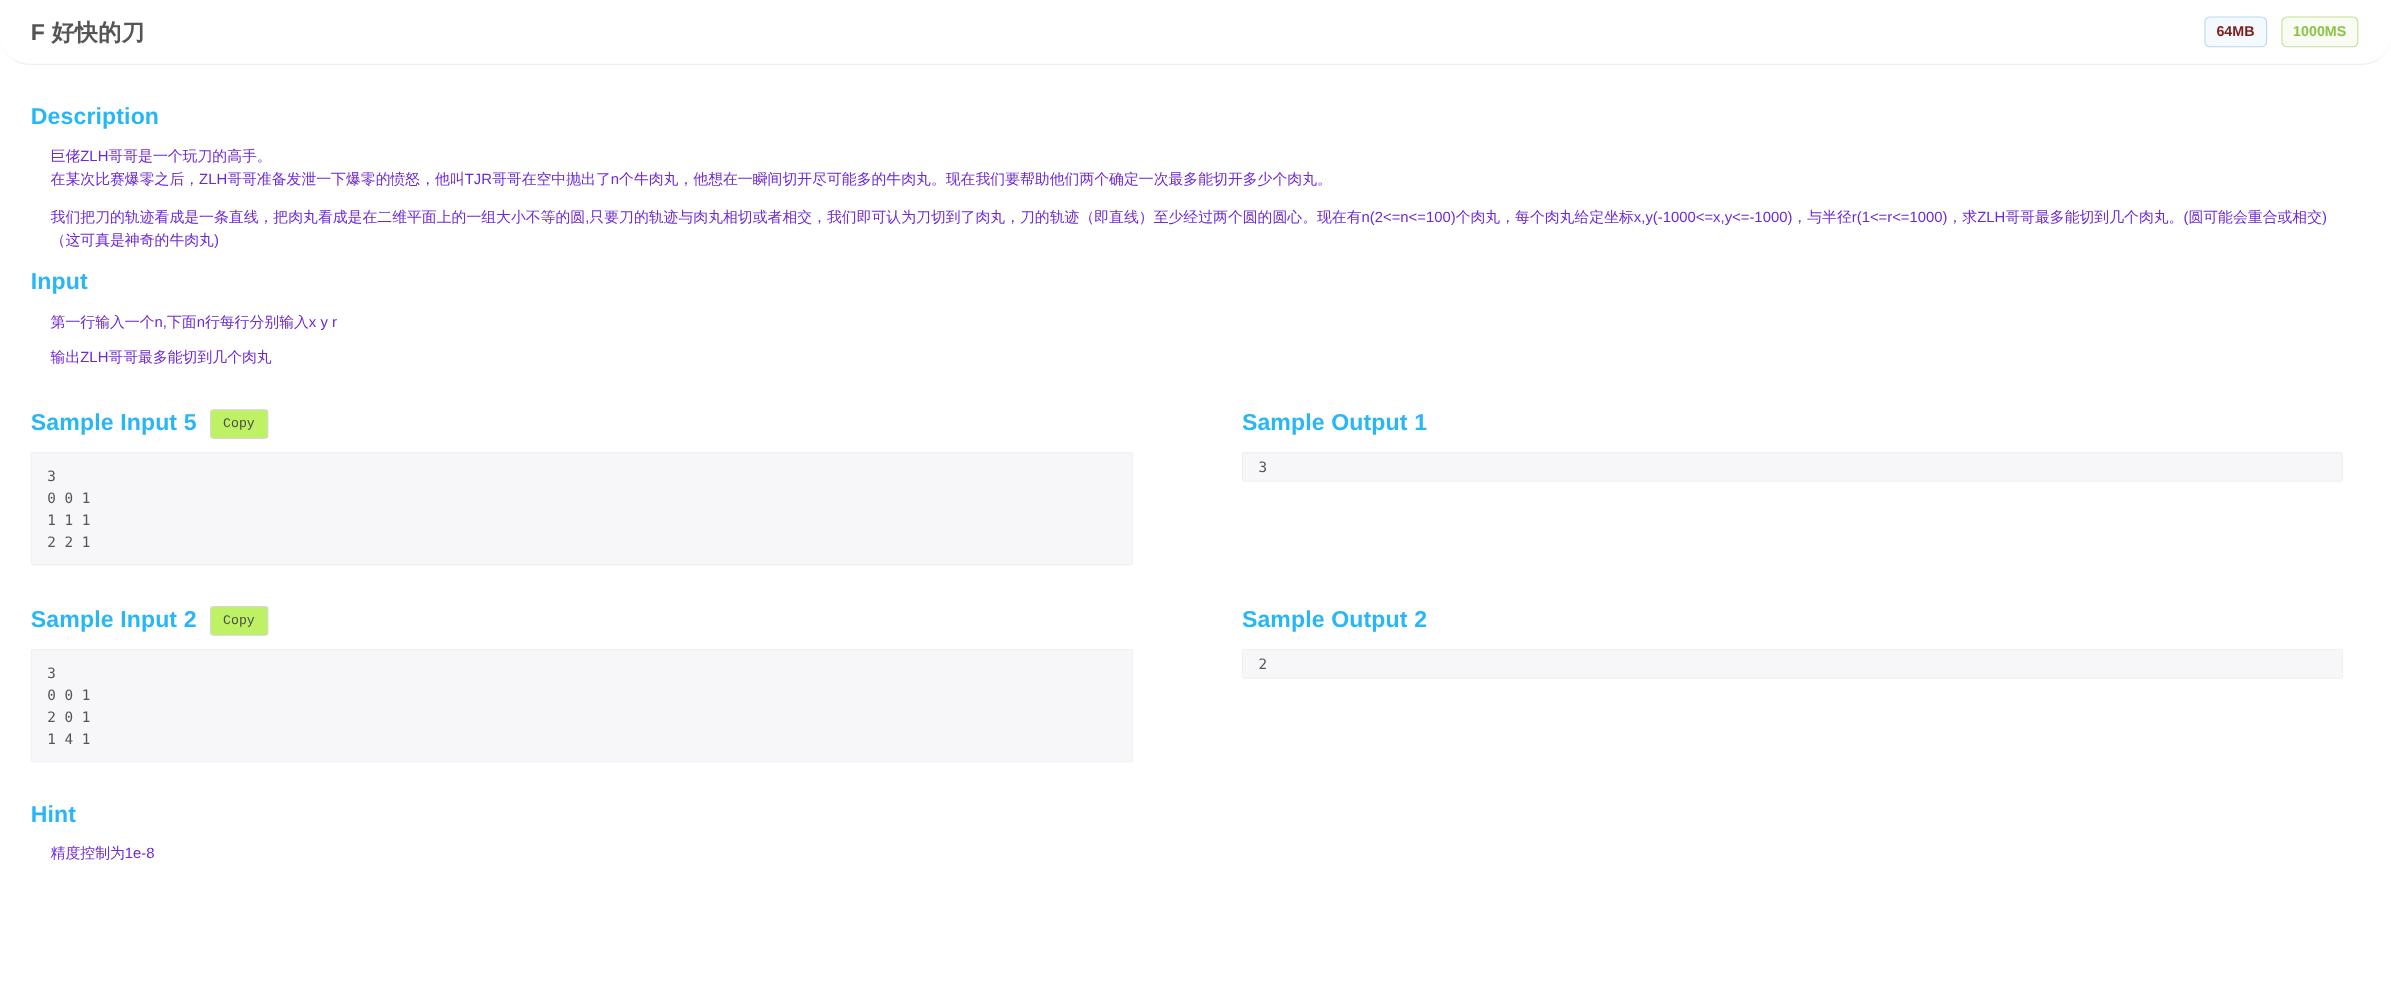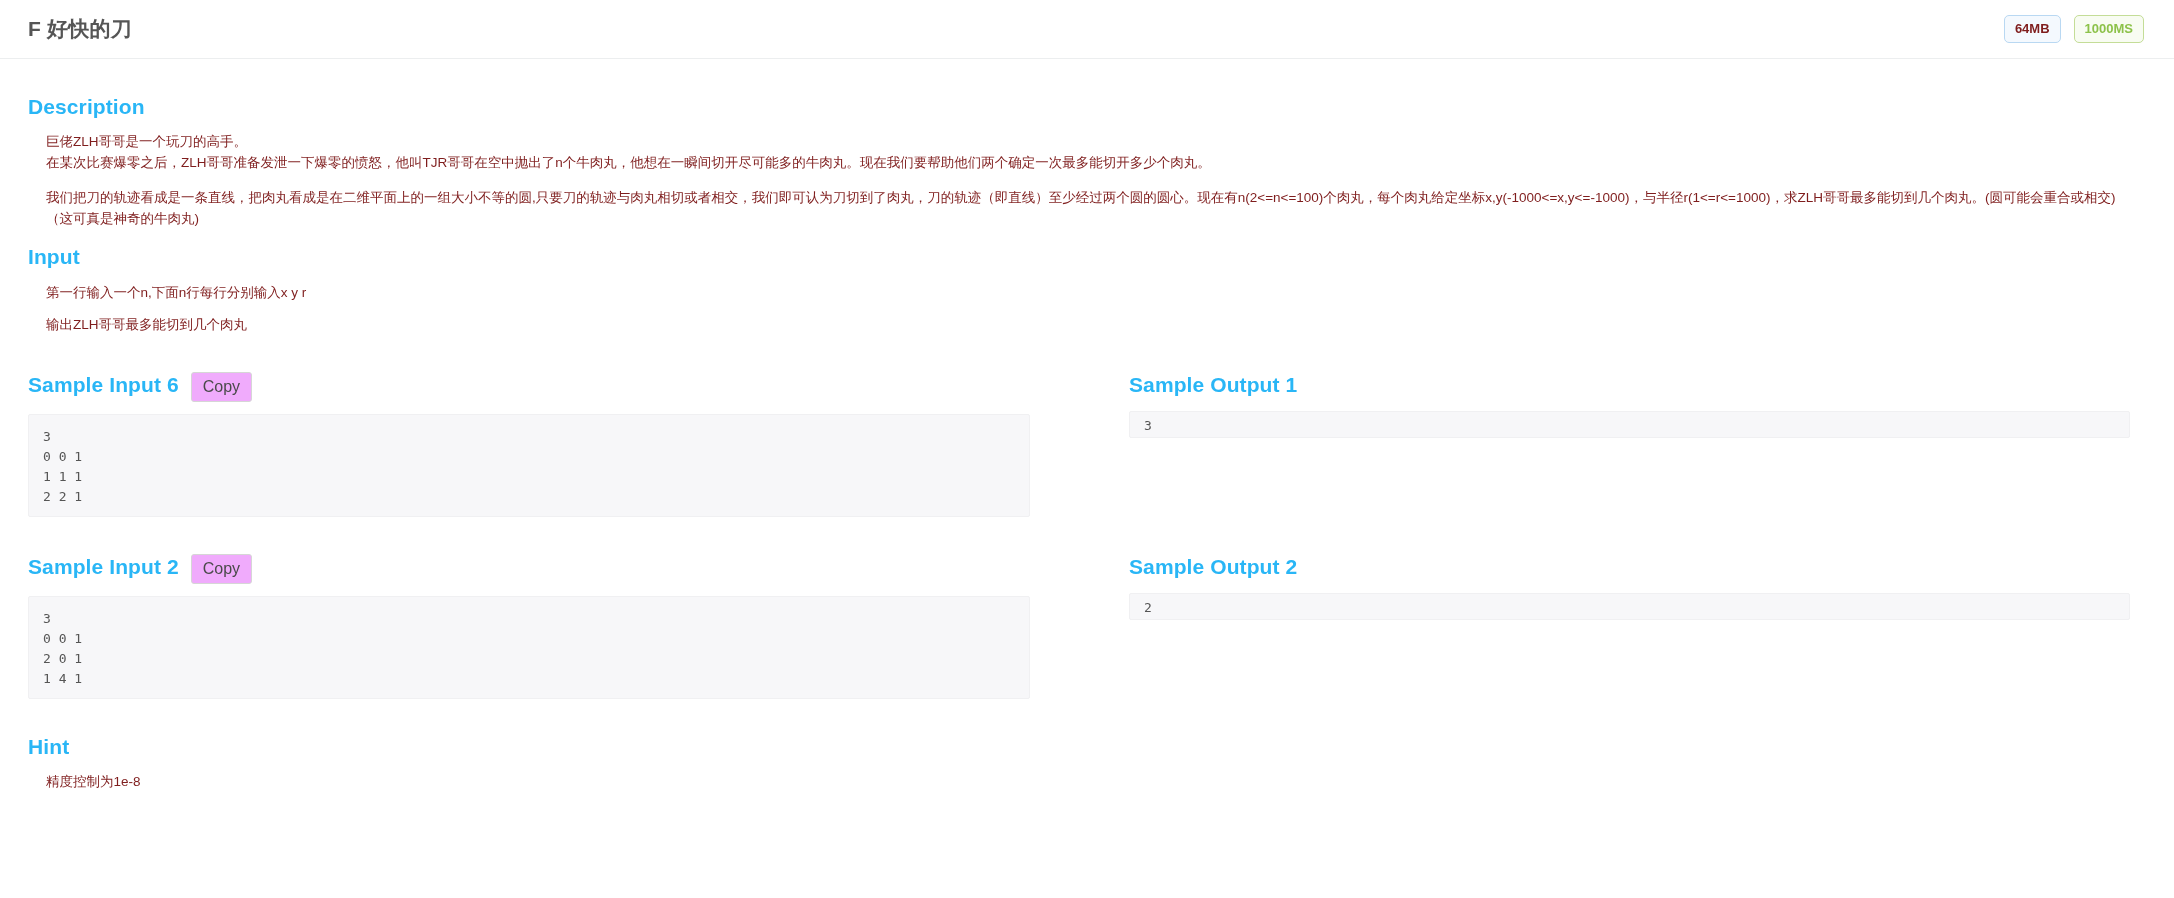--- a/index.html
+++ b/index.html
@@ -18,20 +18,21 @@
 
   
   .page-header {
     position: relative;
     height: 59px;
     border-bottom: 1px solid #eceeef;
     padding: 0 28px;
     display: flex;
     align-items: center;
     justify-content: space-between;
+    border-radius: 27px;
   }
   .problem-title {
     font-size: 21px;
     font-weight: bold;
     color: #555555;
     letter-spacing: 0.2px;
     white-space: nowrap;
   }
   .badges {
     display: flex;
@@ -68,32 +69,32 @@
     font-weight: bold;
     margin: 14px 0 0 0;
     letter-spacing: 0.1px;
     line-height: 1.3;
     display: flex;
     gap: 12px;
   }
   .section-body {
     font-size: 13.5px;
     line-height: 21px;
-    color: #7f1d1d;
+    color: #6d28d9;
     padding: 0 0 0 18px;
     margin: 11px 0 0 0;
   }
   .section-body p { margin: 0 0 14px 0; }
   .section-body p:last-child { margin-bottom: 0; }
 
   .copy-button {
-    font-family: Liberation Sans, sans-serif;
-    font-size: 16px;
+    font-family: Liberation Mono, monospace;
+    font-size: 12px;
     color: #4a4a4a;
-    background: #f0abfc;
+    background: #bef264;
     border: 1px solid #d6d6d6;
     border-radius: 3px;
     padding: 4px 11px 5px;
     line-height: 1.2;
     cursor: pointer;
     position: relative;
     top: 1px;
   }
 
   
@@ -163,21 +164,21 @@
     <p>第一行输入一个n,下面n行每行分别输入x y r</p>
   </div>
 
   <div class="section-body">
     <p>输出ZLH哥哥最多能切到几个肉丸</p>
   </div>
 
   <div class="samples samples-row">
     <div class="sample-cell">
       <h2 class="section-heading">
-        <span>Sample Input 6</span>
+        <span>Sample Input 5</span>
         <button class="copy-button">Copy</button>
       </h2>
       <pre class="code-block input-block">3
 0 0 1
 1 1 1
 2 2 1</pre>
     </div>
     <div class="sample-cell right">
       <h2 class="section-heading">
         <span>Sample Output 1</span>

